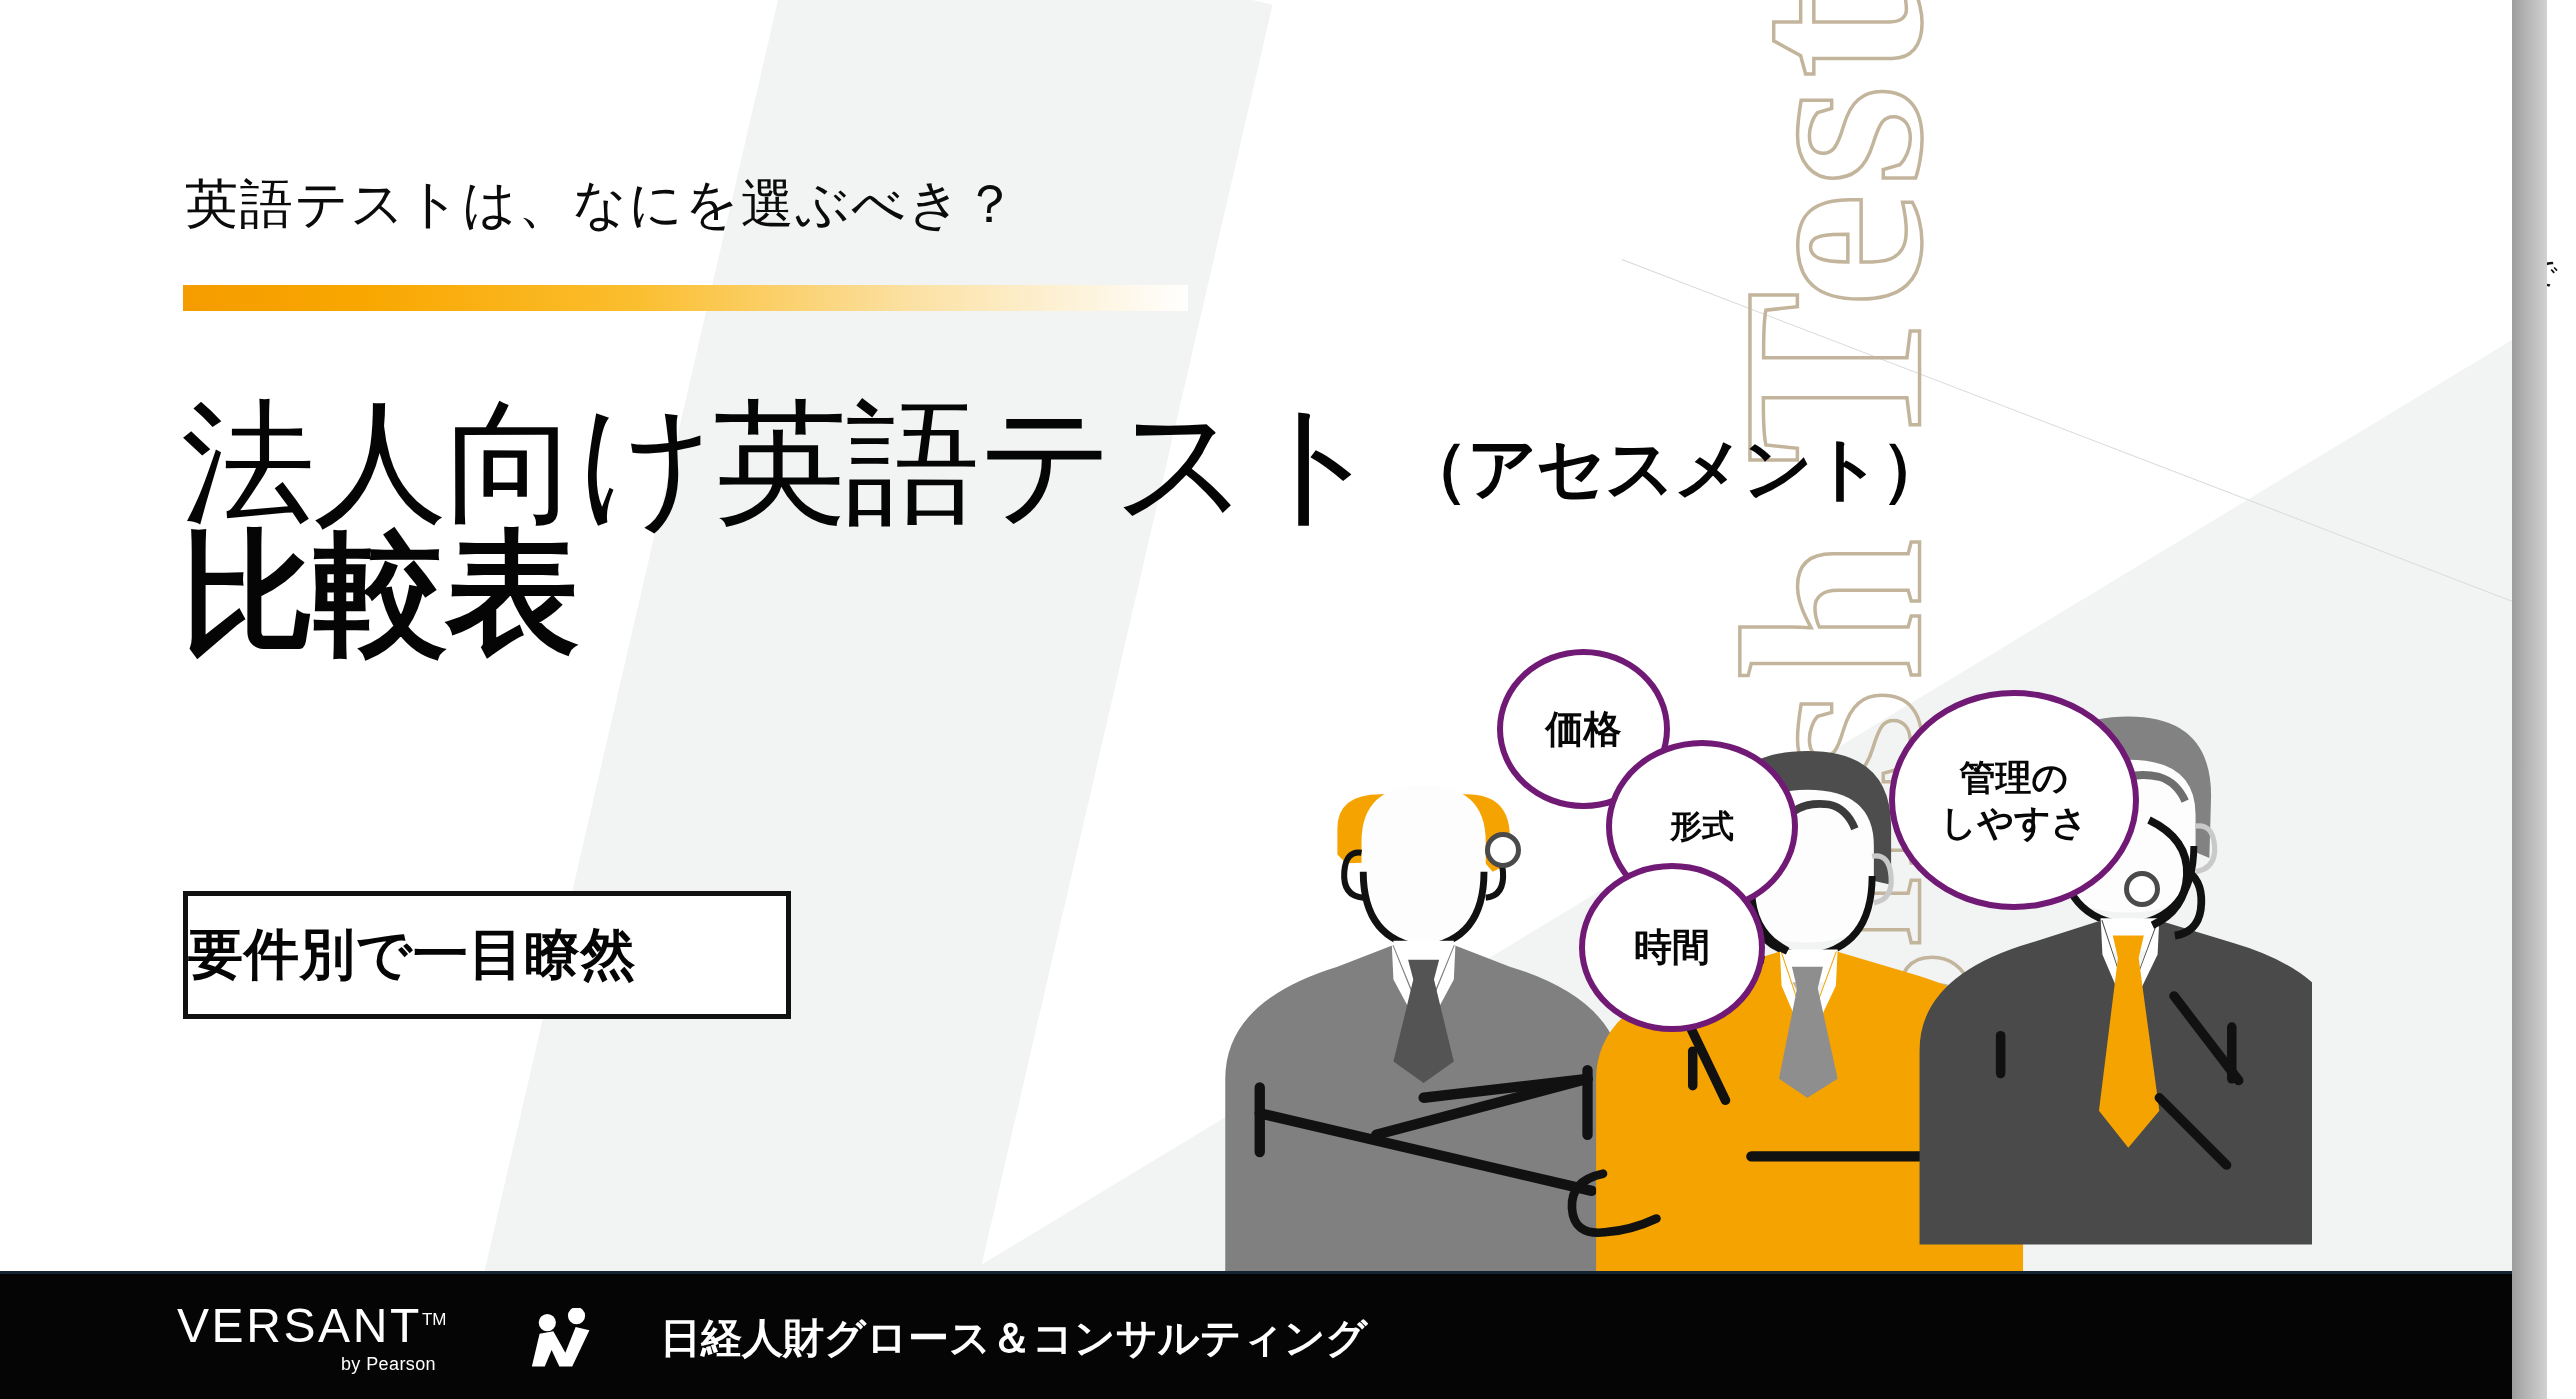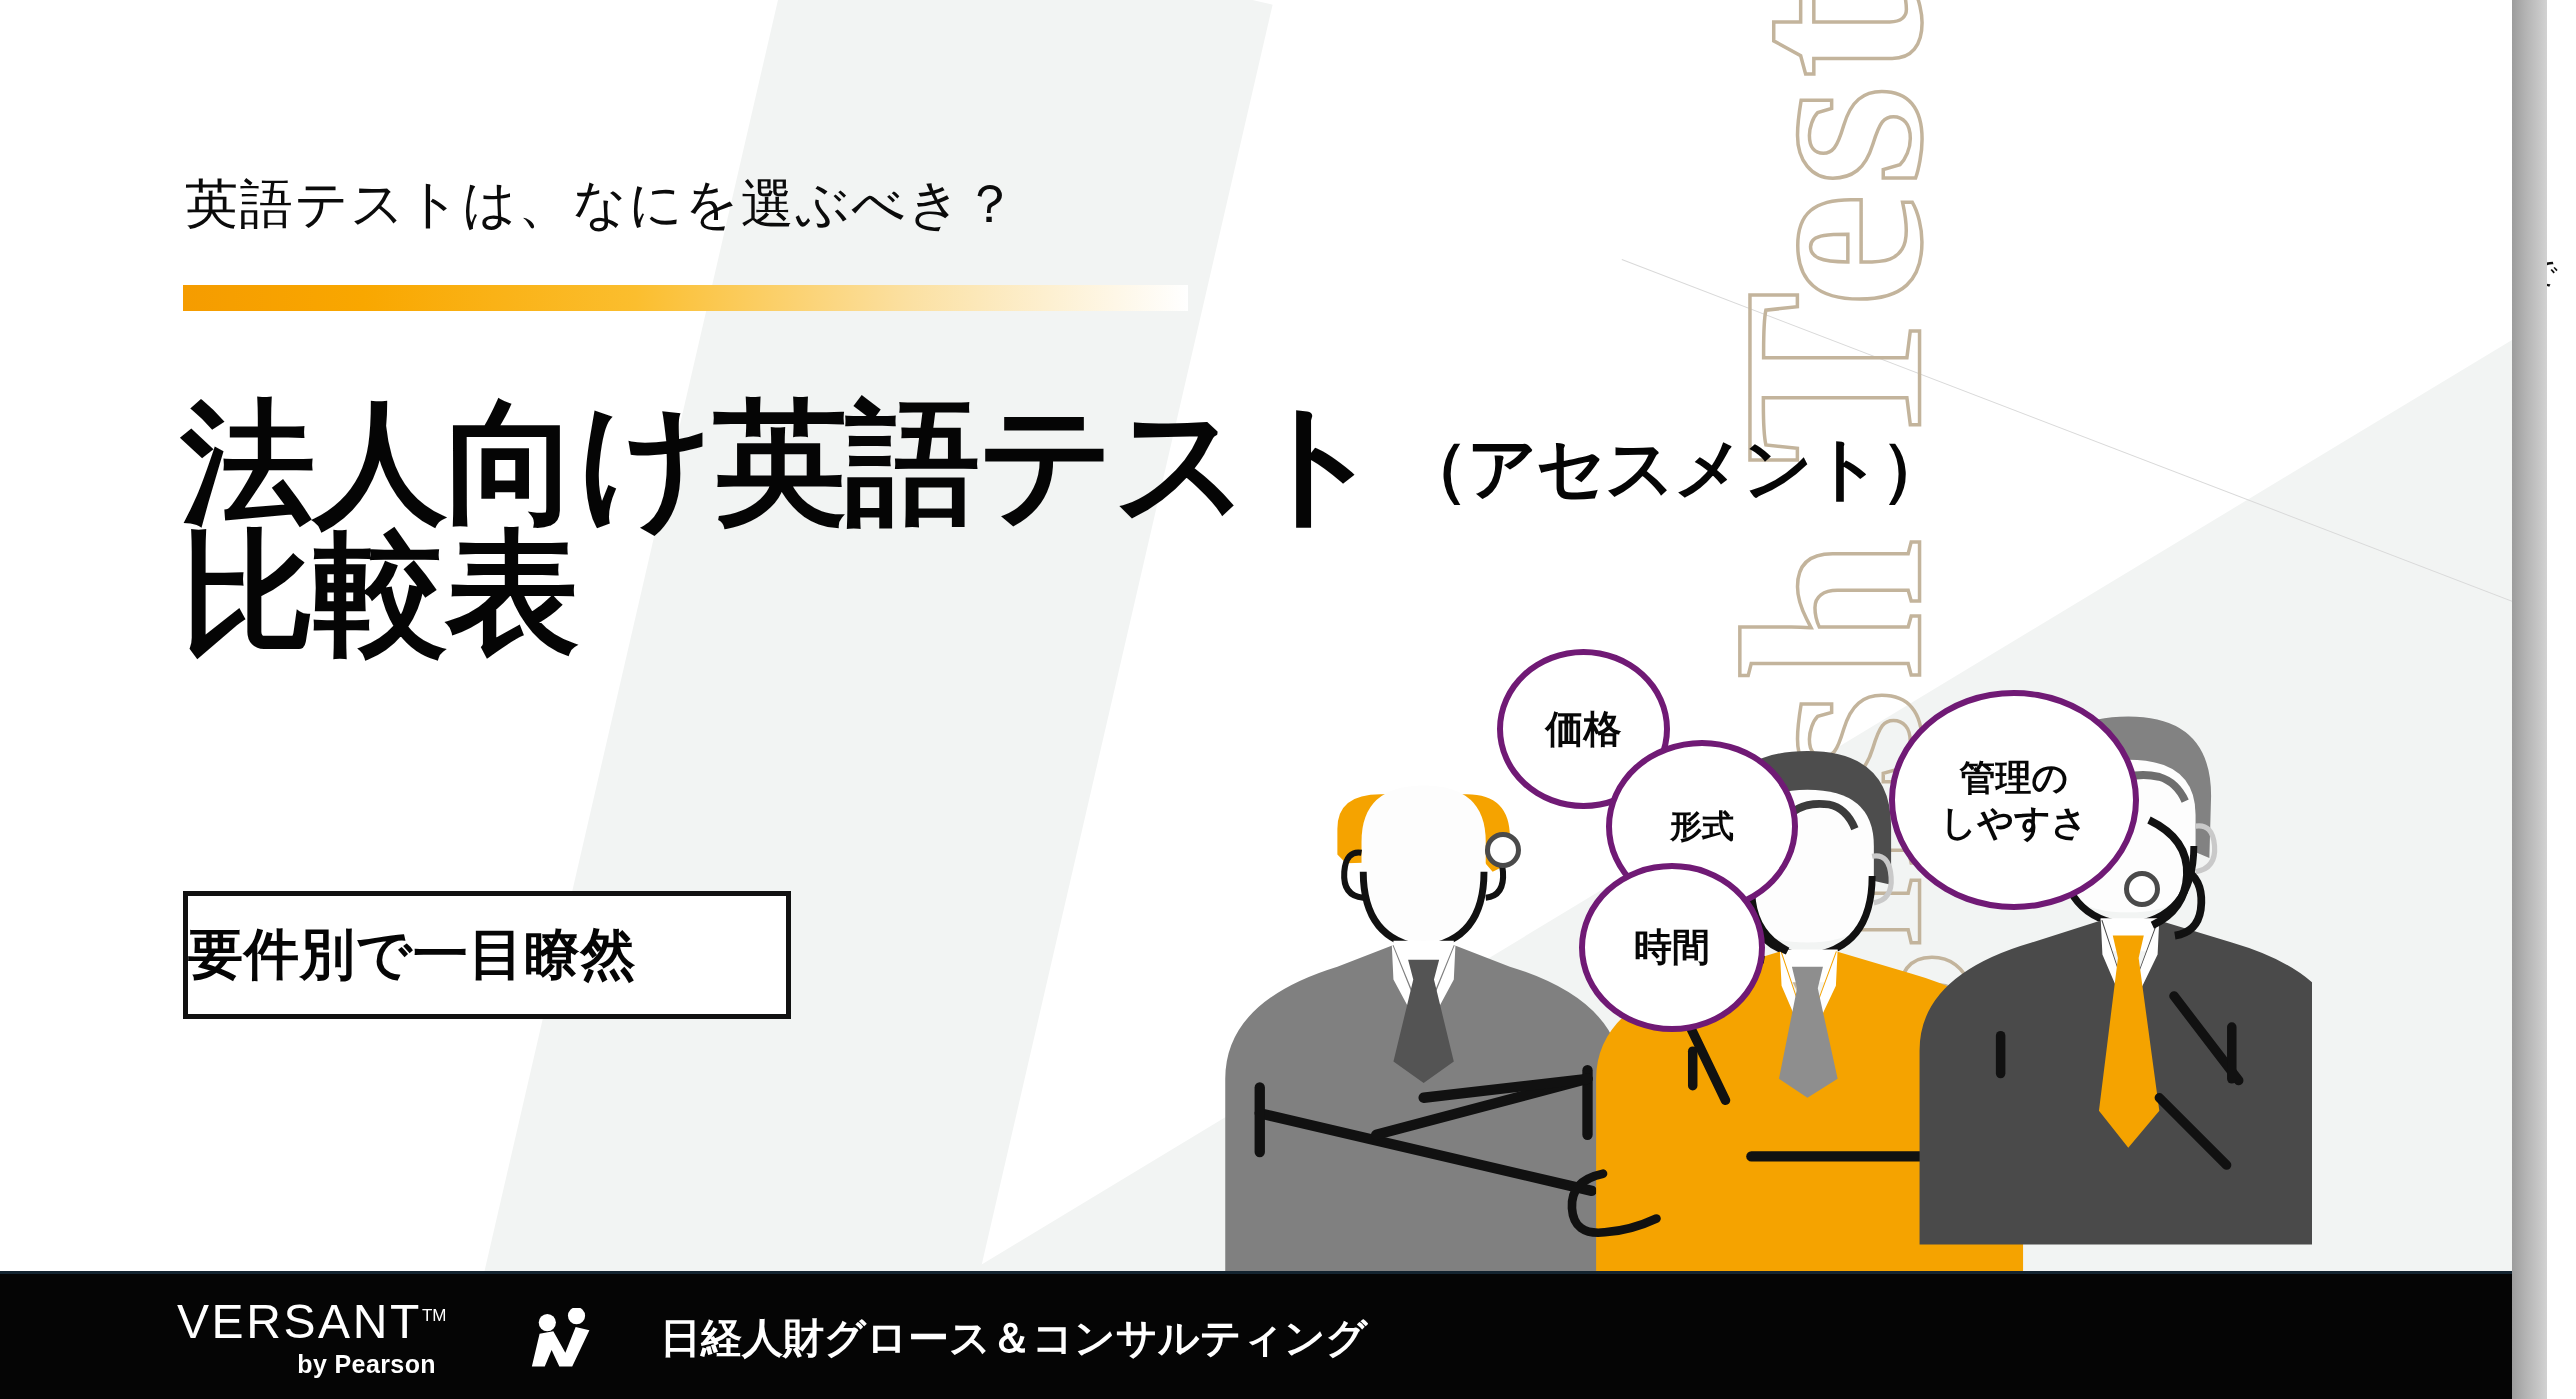--- a/index.html
+++ b/index.html
@@ -47,21 +47,21 @@
   }
   #accent-bar{
     position:absolute;left:183px;top:285px;width:1005px;height:26px;
     background:linear-gradient(90deg,#f59c00 0%,#f9a700 18%,#fbbe2e 45%,#fbe0a1 72%,#ffffff 100%);
   }
 
   
   #title-block{position:absolute;left:181px;top:393px;}
   .title-row{display:flex;align-items:flex-end;white-space:nowrap;}
   #title-main{
-    font-size:134px;font-weight:700;color:#050505;line-height:1.05;
+    font-size:134px;font-weight:400;color:#050505;line-height:1.05;
     letter-spacing:-1.7px;
   }
   #title-paren{
     font-size:69px;font-weight:900;color:#050505;letter-spacing:-1.7px;
     margin-left:15.5px;margin-bottom:19px;
   }
   #title-second{
     font-size:134px;font-weight:900;color:#050505;line-height:1.05;
     letter-spacing:-1.7px;margin-top:-10.4px;
   }
@@ -99,21 +99,21 @@
 
   
   #footer-bar{
     position:absolute;left:0;top:1271px;width:2512px;height:129px;
     background:#050505;border-top:3.5px solid #142430;
     display:flex;align-items:center;
   }
   #versant-logo{position:relative;margin-left:177px;width:259px;color:#ffffff;}
   #versant-word{font-size:48px;font-weight:400;letter-spacing:2.6px;line-height:1;}
   #versant-tm{font-size:17px;vertical-align:super;letter-spacing:0;}
-  #versant-by{font-size:25px;font-weight:700;text-align:right;margin-top:3.5px;letter-spacing:0.4px;}
+  #versant-by{font-size:18px;font-weight:400;text-align:right;margin-top:3.5px;letter-spacing:0.4px;}
   #nikkei-logo{display:flex;align-items:center;margin-left:95px;color:#ffffff;gap:43px;}
   #nikkei-icon{width:67px;height:62px;margin-right:19px;}
   #nikkei-text{font-size:41px;font-weight:700;letter-spacing:0px;white-space:nowrap;}
 
   
   #next-page-peek{
     position:absolute;left:2512px;top:0;width:64px;height:1399px;
     background:#ffffff;overflow:hidden;
   }
   #peek-watermark{

